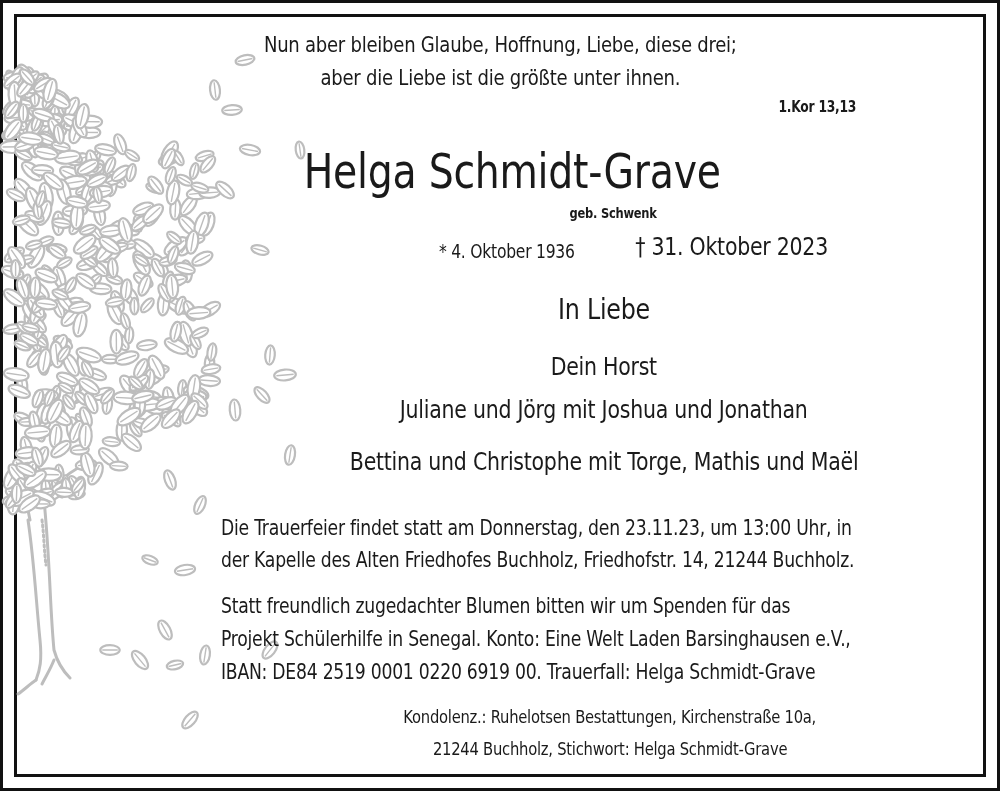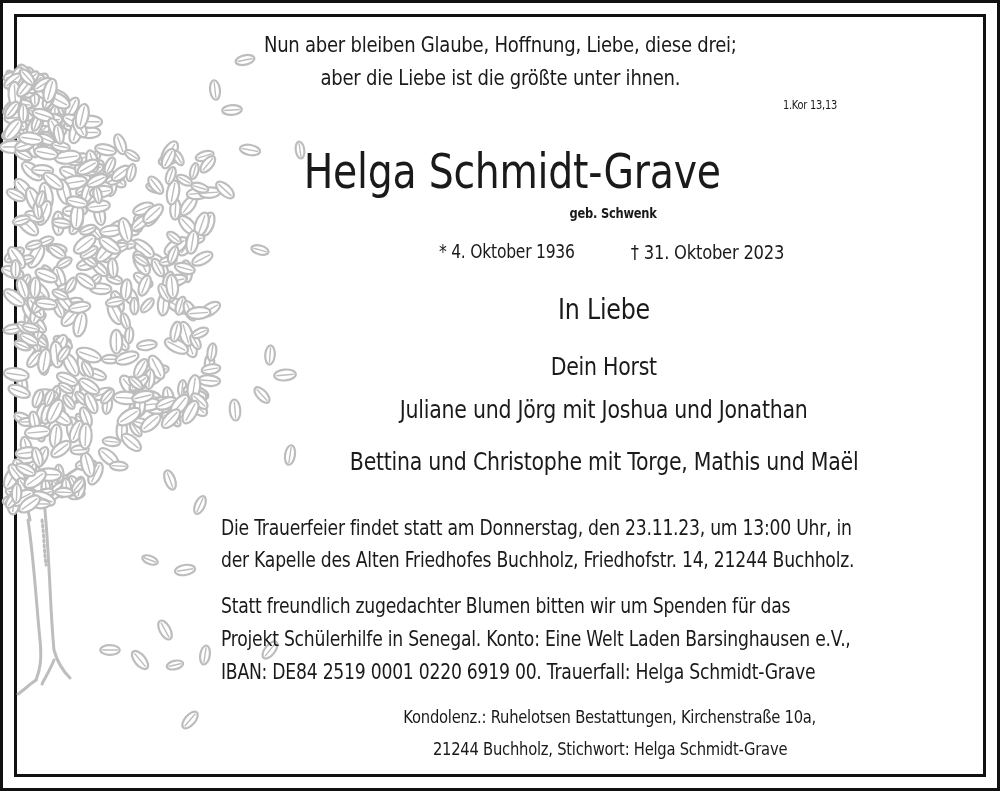--- a/index.html
+++ b/index.html
@@ -917,26 +917,26 @@
       <line x1="275.02686234375835" y1="643.6215122572996" x2="264.97313765624165" y2="656.3784877427004" stroke="#bdbdbd" stroke-width="1.4"></line>
       <ellipse cx="190" cy="720" rx="10.205735596707818" ry="5.102867798353909" transform="rotate(130.8449074074074 190 720)" fill="#fff" stroke="#bdbdbd" stroke-width="2.2"></ellipse>
       <line x1="195.33975290206402" y1="713.8236301964956" x2="184.66024709793598" y2="726.1763698035044" stroke="#bdbdbd" stroke-width="1.4"></line>
       <ellipse cx="260" cy="250" rx="8.775360082304527" ry="4.387680041152263" transform="rotate(15.485339506172838 260 250)" fill="#fff" stroke="#bdbdbd" stroke-width="2.2"></ellipse>
       <line x1="253.23455680837827" y1="248.1256406565534" x2="266.7654431916217" y2="251.8743593434466" stroke="#bdbdbd" stroke-width="1.4"></line>
     </g>
 </svg>
 
 <div class="line" style="top:32px;font-size:22px;"><span class="cond">Nun aber bleiben Glaube, Hoffnung, Liebe, diese drei;</span></div>
 <div class="line" style="top:65px;font-size:22px;"><span class="cond">aber die Liebe ist die größte unter ihnen.</span></div>
-<div class="line" style="top:98px;left:770px;width:80px;font-size:12px;"><span class="cond">1.Kor 13,13</span></div>
+<div class="line" style="top:98px;left:770px;width:80px;font-size:15px;font-weight:bold;"><span class="cond">1.Kor 13,13</span></div>
 
 <div class="line" style="top:143px;font-size:48px;padding-left:12px;"><span class="cond">Helga Schmidt-Grave</span></div>
 <div class="line" style="top:205px;left:560px;width:100px;font-size:14px;font-weight:bold;"><span class="cond">geb. Schwenk</span></div>
 <div class="line" style="top:240px;left:424px;width:160px;font-size:19px;text-decoration:underline;"><span class="cond">* 4. Oktober 1936</span></div>
-<div class="line" style="top:240px;left:614px;width:170px;font-size:20px;"><span class="cond">† 31. Oktober 2023</span></div>
+<div class="line" style="top:232px;left:614px;width:170px;font-size:25px;"><span class="cond">† 31. Oktober 2023</span></div>
 
 <div class="line" style="top:292px;left:104px;font-size:29px;"><span class="cond">In Liebe</span></div>
 
 <div class="line" style="top:352px;left:104px;font-size:25px;"><span class="cond">Dein Horst</span></div>
 <div class="line" style="top:395px;left:104px;font-size:25px;"><span class="cond">Juliane und Jörg mit Joshua und Jonathan</span></div>
 <div class="line" style="top:447px;left:104px;font-size:25px;"><span class="cond">Bettina und Christophe mit Torge, Mathis und Maël</span></div>
 
 <div class="line left" style="top:516px;left:221px;font-size:21px;"><span class="cond">Die Trauerfeier findet statt am Donnerstag, den 23.11.23, um 13:00 Uhr, in</span></div>
 <div class="line left" style="top:548px;left:221px;font-size:21px;"><span class="cond">der Kapelle des Alten Friedhofes Buchholz, Friedhofstr. 14,  21244 Buchholz.</span></div>
 

